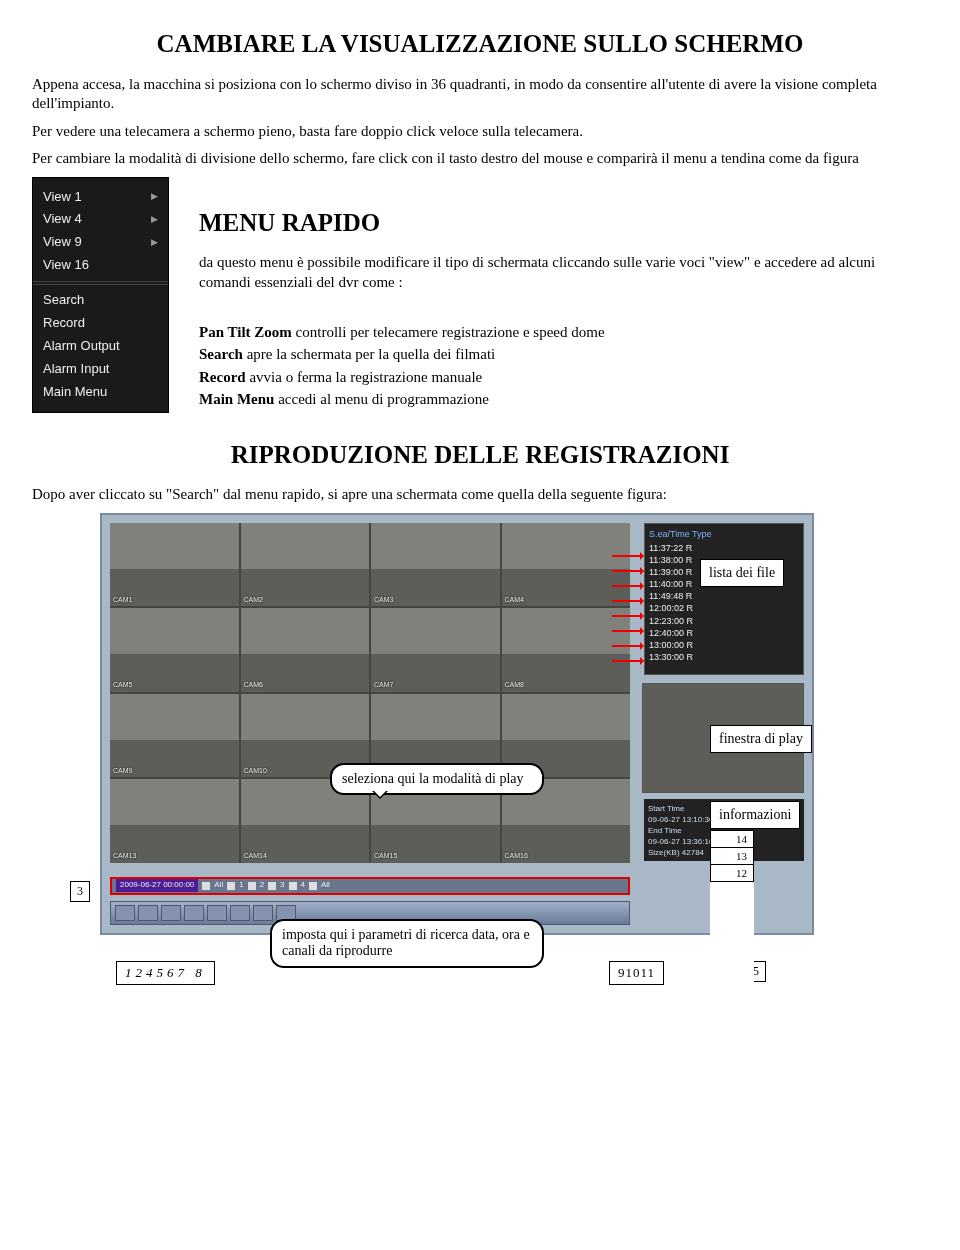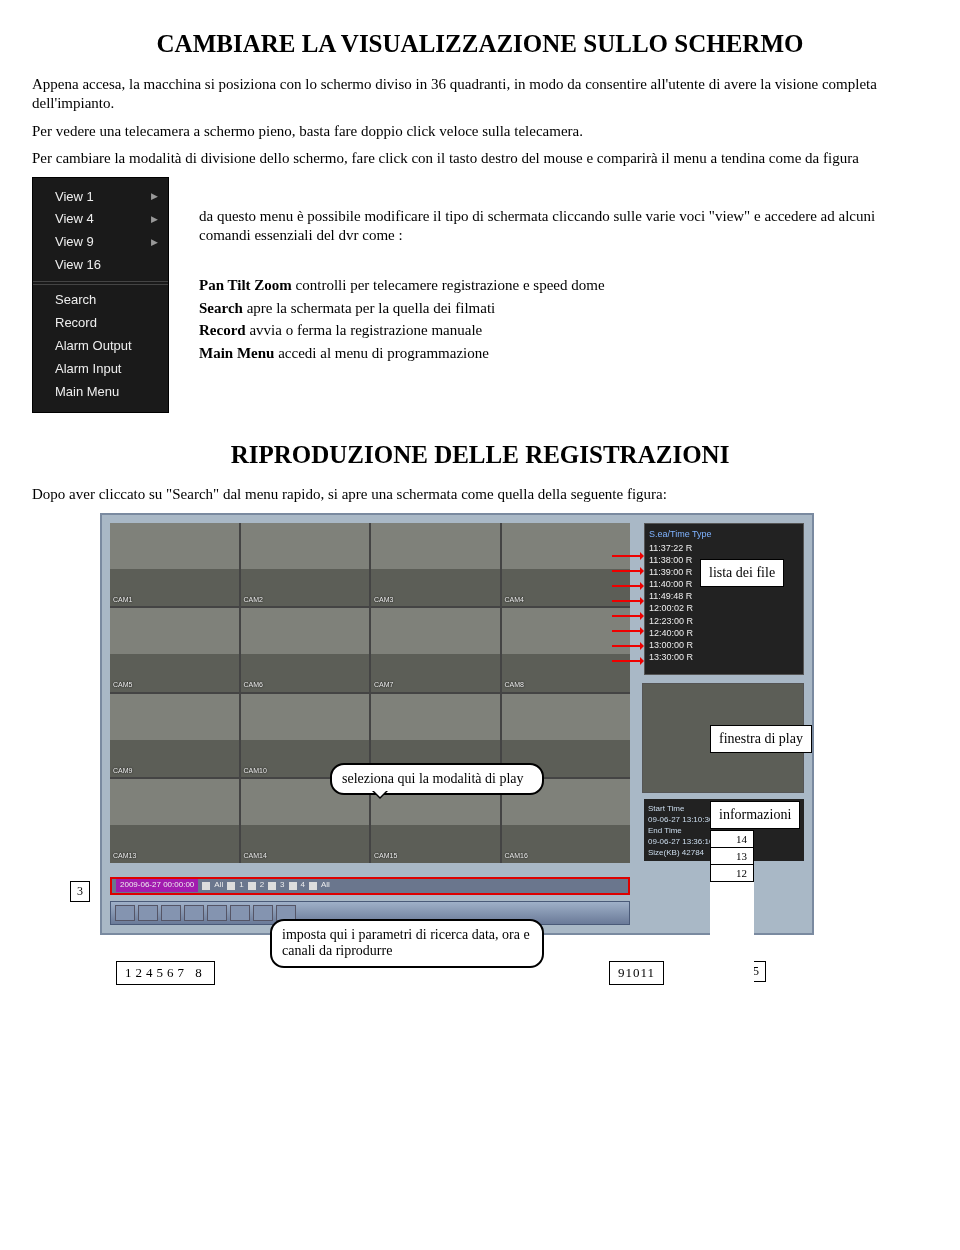--- a/index.html
+++ b/index.html
@@ -42,21 +42,20 @@
     color: #eee;
     border: 1px solid #000;
   }
   .ctx-group { padding: 2px 0; }
   .ctx-sep { border-top: 1px solid #444; margin: 2px 0; }
   .ctx-item {
     padding: 3px 10px;
     display: flex;
     justify-content: space-between;
     align-items: center;
-    margin-left: 12px;
   }
   .ctx-item .arr { color: #999; font-size: 9px; }
 
   .rapido-block { flex: 1; padding-top: 30px; }
   .desc-line { margin: 3px 0; }
   .desc-line b { font-weight: bold; margin-top: 48px; }
 
   
   .search-wrap { display: flex; justify-content: center; margin-top: 6px; }
   .search-shot {
@@ -145,21 +144,21 @@
     border: 2px solid #d00;
     display: flex;
     align-items: center;
     gap: 4px;
     padding: 0 4px;
     box-sizing: border-box;
     font-size: 8px;
     color: #eee;
   }
   .bottom-bar .date-field {
-    background: #a21caf; padding: 1px 4px;
+    background: #4c1d95; padding: 1px 4px;
   }
   .bottom-bar .chk {
     width: 8px; height: 8px; background: #ddd; display: inline-block;
   }
   .play-ctrl {
     position: absolute;
     left: 8px; bottom: 8px;
     width: 520px; height: 24px;
     background: linear-gradient(#9fb0c8, #6a7a98);
     border: 1px solid #4a5a78;
@@ -282,20 +281,21 @@
       <div class="ctx-item">
           <span>Alarm Input</span>
         </div>
       <div class="ctx-item">
           <span>Main Menu</span>
         </div>
     </div>
   </div>
 
   <div class="rapido-block">
+    <h2 class="left">MENU RAPIDO</h2>
     <p>da questo menu è possibile modificare il tipo di schermata cliccando sulle varie voci "view" e accedere ad alcuni comandi essenziali del dvr come :</p>
     <br>
     <div class="desc-line"><b>Pan Tilt Zoom</b><span> controlli per telecamere registrazione e speed dome</span></div>
     <div class="desc-line"><b>Search</b><span>  apre la schermata per la quella dei filmati</span></div>
     <div class="desc-line"><b>Record</b><span> avvia o ferma la registrazione manuale</span></div>
     <div class="desc-line"><b>Main Menu</b><span> accedi al menu di programmazione</span></div>
   </div>
 </div>
 
 <h2 class="centered">RIPRODUZIONE DELLE REGISTRAZIONI</h2>
@@ -383,21 +383,21 @@
     </div>
 
     <div class="callout" style="left:600px; top:46px;">lista dei file</div>
     <div class="callout" style="left:610px; top:212px;">finestra di play</div>
     <div class="callout" style="left:610px; top:288px;">informazioni</div>
 
     <div class="speech sp-tail-up" style="left:230px; top:250px; width:190px;">seleziona qui la modalità di play</div>
     <div class="speech" style="left:170px; top:406px; width:250px;">imposta qui i parametri di ricerca data, ora e canali da riprodurre</div>
 
     <div class="num-tag" style="left:-30px; top:368px;">3</div>
-    <div class="num-row" style="left:16px; top:448px;">124567 8</div>
+    <div class="num-row" style="left:16px; top:448px;font-style:italic;">124567 8</div>
     <div class="num-row" style="left:509px; top:448px; letter-spacing:1px;">91011</div>
     <div class="num-tag" style="left:640px; top:448px;">15</div>
 
     <div class="side-nums" style="position:absolute; left:610px; top:318px; width:44px;">
       <div>14</div>
       <div>13</div>
       <div>12</div>
     </div>
   </div>
 </div>

